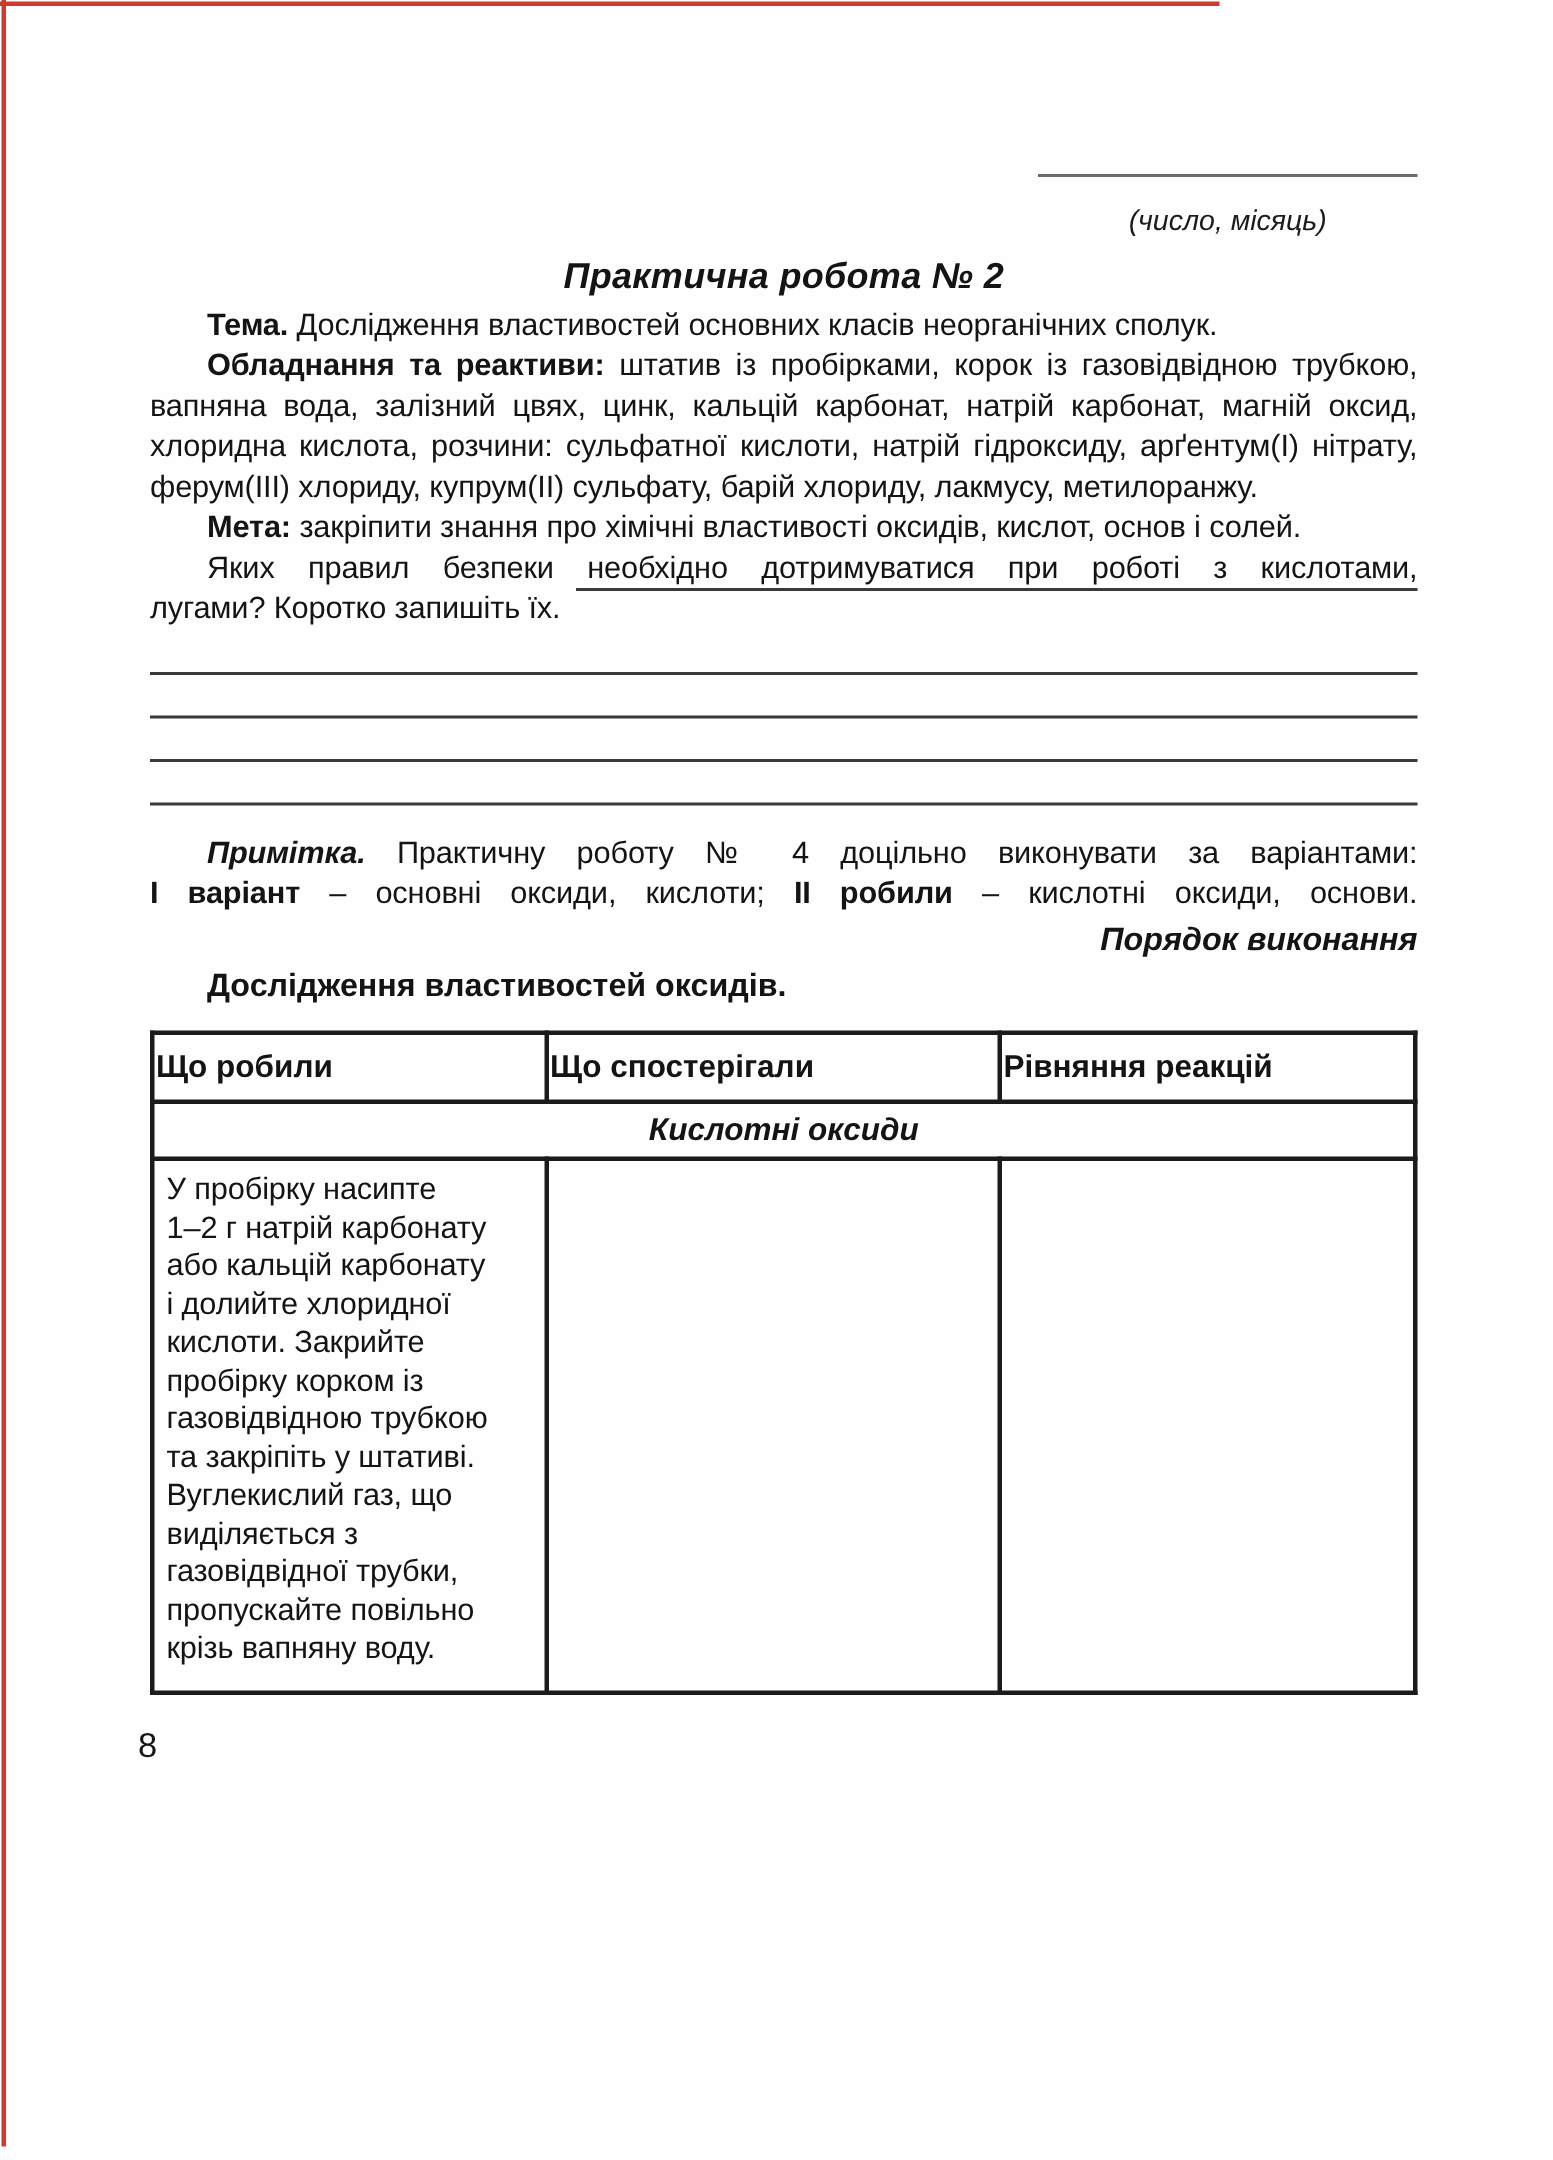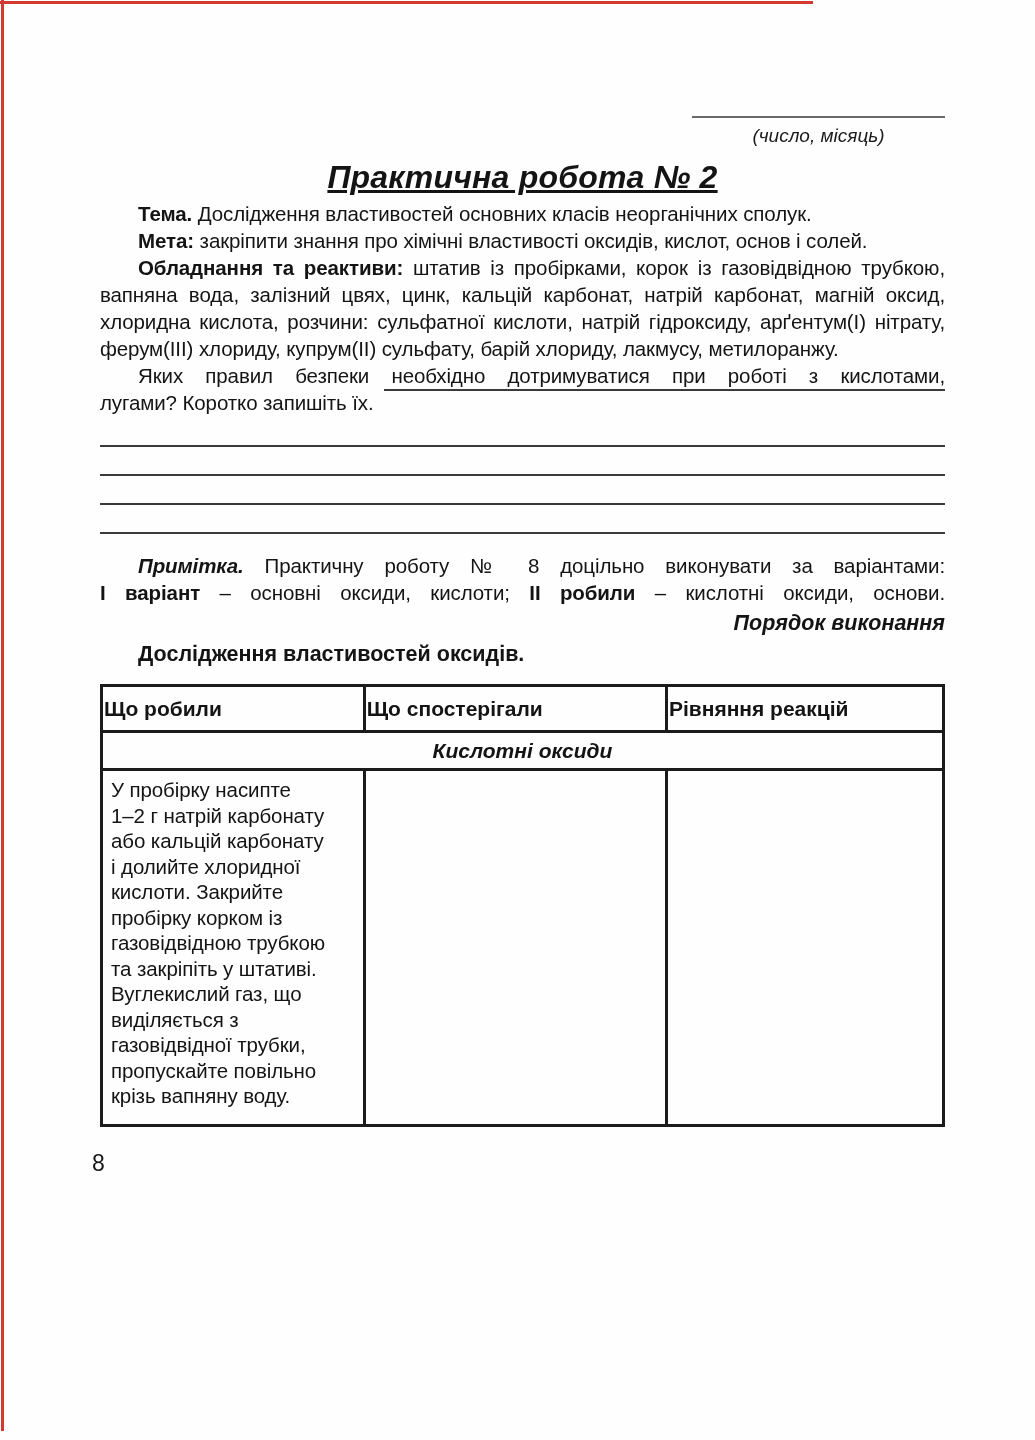--- a/index.html
+++ b/index.html
@@ -20,34 +20,33 @@
   .scan-mark-top {
     position: absolute; left: 0; top: 1px;
     width: 813px; height: 3px; background: #d13a30;
   }
   .content { position: absolute; left: 100px; top: 0; width: 845px; }
 
   .date-block {
     margin: 116px 0 0 auto;
     width: 253px;
     border-top: 2px solid #6a6a6a;
-    padding-top: 7px;
+    padding-top: 19px;
     text-align: center;
     font-style: italic;
     font-size: 19px;
     color: #1c1c1c;
   }
   .title {
     margin: 12px 0 0 0;
     text-align: center;
-    font-size: 32px;
+    font-size: 24px;
     font-weight: bold;
     font-style: italic;
     letter-spacing: 0.2px;
-    text-decoration: underline;
   }
   .body-par {
     margin: 0;
     font-size: 20.5px;
     line-height: 27px;
     letter-spacing: -0.1px;
   }
   .indent { text-indent: 38px; }
   .justify { text-align: justify; }
   .force-justify { text-align: justify; text-align-last: justify; }
@@ -137,46 +136,46 @@
       <span>(число, місяць)</span>
     </div>
 
     <h1 class="title">Практична робота № 2</h1>
 
     <p class="body-par indent tema">
       <span class="bold">Тема.</span>
       <span>Дослідження властивостей основних класів неорганічних сполук.</span>
     </p>
 
+    <p class="body-par indent justify">
+      <span class="bold">Обладнання та реактиви:</span>
+      <span>штатив із пробірками, корок із газовідвідною трубкою, вапняна вода, залізний цвях, цинк, кальцій карбонат, натрій карбонат, магній оксид, хлоридна кислота, розчини: сульфатної кислоти, натрій гідроксиду, арґентум(І) нітрату, ферум(ІІІ) хлориду, купрум(ІІ) сульфату, барій хлориду, лакмусу, метилоранжу.</span>
+    </p>
+
     <p class="body-par indent">
       <span class="bold">Мета:</span>
       <span>закріпити знання про хімічні властивості оксидів, кислот, основ і солей.</span>
     </p>
 
-    <p class="body-par indent justify">
-      <span class="bold">Обладнання та реактиви:</span>
-      <span>штатив із пробірками, корок із газовідвідною трубкою, вапняна вода, залізний цвях, цинк, кальцій карбонат, натрій карбонат, магній оксид, хлоридна кислота, розчини: сульфатної кислоти, натрій гідроксиду, арґентум(І) нітрату, ферум(ІІІ) хлориду, купрум(ІІ) сульфату, барій хлориду, лакмусу, метилоранжу.</span>
-    </p>
-
     <div class="body-par indent force-justify">Яких правил безпеки необхідно дотримуватися при роботі з кислотами,</div>
     <div class="body-par q-line2">
       <span class="q-text">лугами? Коротко запишіть їх.</span>
       <span class="fill-rule"></span>
     </div>
 
     <div class="answer-lines">
       <div class="answer-line"></div>
       <div class="answer-line"></div>
       <div class="answer-line"></div>
       <div class="answer-line"></div>
     </div>
 
     <div class="body-par indent force-justify note-line1">
       <span class="bold-italic">Примітка.</span>
-      <span>Практичну роботу № 8 доцільно виконувати за варіантами:</span>
+      <span>Практичну роботу № 4 доцільно виконувати за варіантами:</span>
     </div>
     <div class="body-par force-justify">
       <span class="bold">І варіант</span>
       <span>– основні оксиди, кислоти;</span>
       <span class="bold">ІІ робили</span>
       <span>– кислотні оксиди, основи.</span>
     </div>
 
     <div class="order-heading">Порядок виконання</div>
     <div class="section-heading">Дослідження властивостей оксидів.</div>

